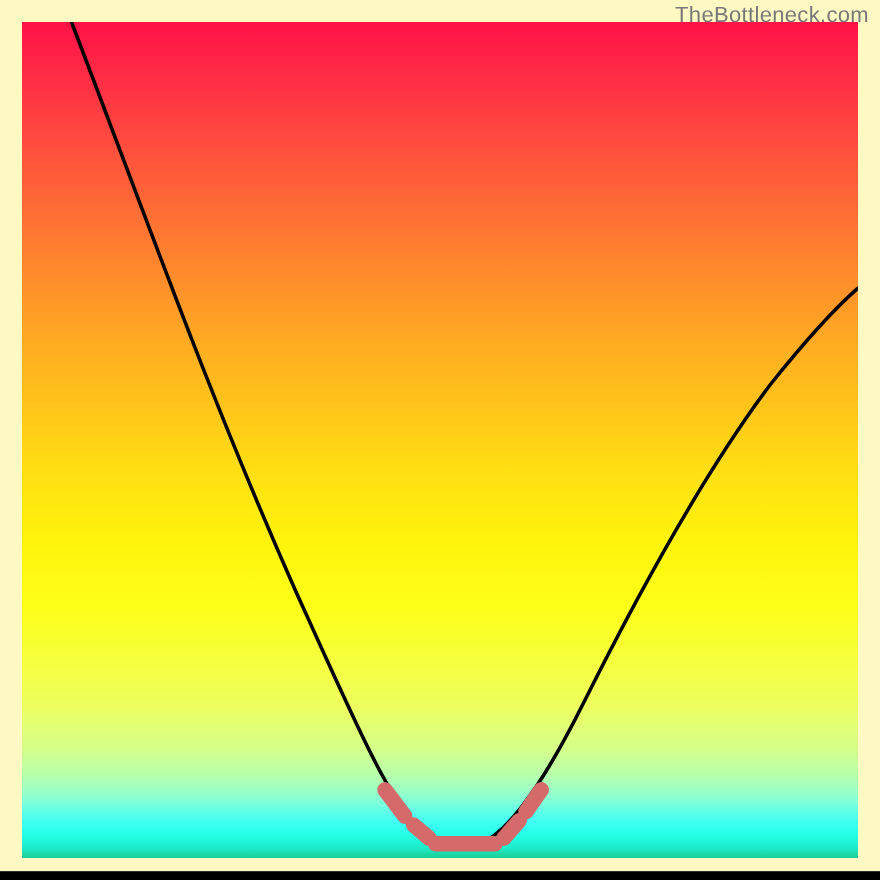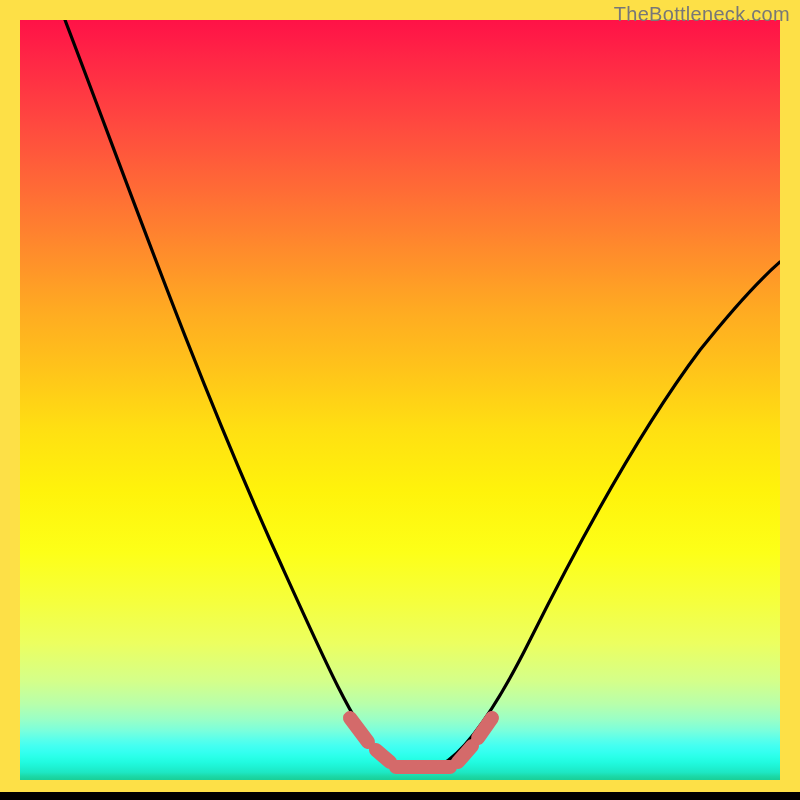--- a/index.html
+++ b/index.html
@@ -8,21 +8,21 @@
     width: 800px;
     height: 800px;
     background: #000;
     overflow: hidden;
     font-family: Arial, Helvetica, sans-serif;
   }
   .frame {
     position: relative;
     width: 800px;
     height: 792px;
-    background: #fde047;
+    background: #fef9c3;
   }
   .plot-area {
     position: absolute;
     left: 20px;
     top: 20px;
     width: 760px;
     height: 760px;
     overflow: hidden;
   }
   .gradient {

